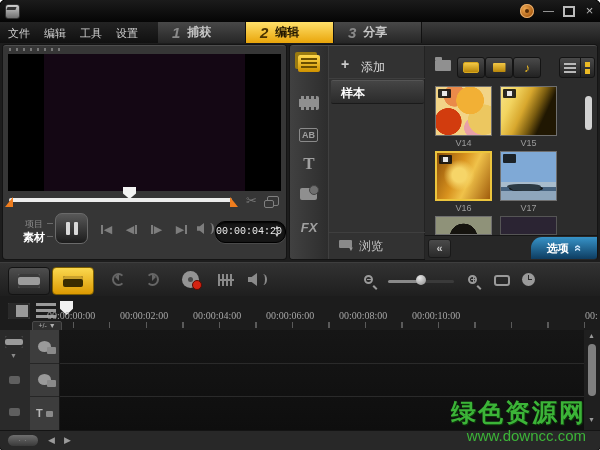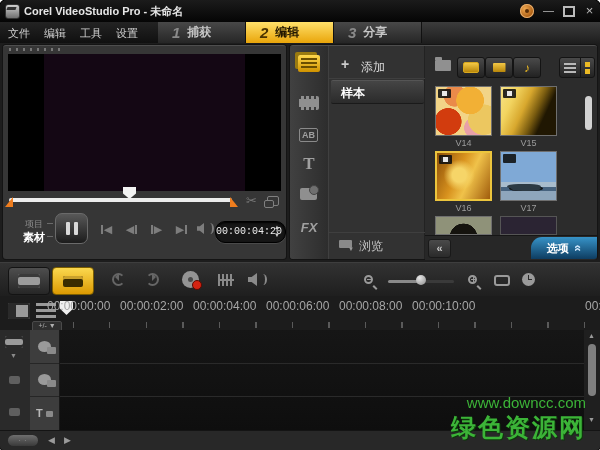--- a/index.html
+++ b/index.html
@@ -169,21 +169,21 @@
   #tl-timebox{left:542px;top:8px;width:54px;height:18px;background:#0e0e0e;border:1px solid #3a3a3a;border-radius:3px;
       font-family:"DejaVu Sans Mono",monospace;font-size:9px;color:#dedede;text-align:center;line-height:18px;}
   
   #ruler{left:0;top:296px;width:600px;height:34px;background:#1c1c1c;border-bottom:1px solid #000;overflow:hidden;}
   #allvis-btn{left:8px;top:7px;width:22px;height:16px;background:#9a9a9a;border-radius:2px;
       box-shadow:inset 0 0 0 2px #2a2a2a,inset 8px 0 0 #2a2a2a;}
   #trackmenu-btn{left:36px;top:7px;width:20px;height:16px;
       background:repeating-linear-gradient(#9a9a9a 0 3px,transparent 3px 6px);}
   #ruler-playhead{left:60px;top:5px;width:13px;height:14px;background:#f0f0f0;
       clip-path:polygon(0 0,100% 0,100% 55%,50% 100%,0 55%);}
-  .ruler-tick-label{top:3px;font-family:Liberation Sans, sans-serif;font-size:12px;color:#a6a6a6;white-space:nowrap;}
+  .ruler-tick-label{top:14px;font-family:Liberation Serif, serif;font-size:10px;color:#a6a6a6;white-space:nowrap;}
   #ticks{left:60px;top:26px;width:540px;height:6px;
       background:repeating-linear-gradient(90deg,#5a5a5a 0 1px,transparent 1px 36.5px);background-position:13px 0;}
   #plusminus-chip{left:32px;top:25px;width:28px;height:9px;background:#2f2f2f;border:1px solid #4a4a4a;border-radius:2px;
       font-size:7px;color:#b0b0b0;text-align:center;line-height:8px;}
   
   #tracks{left:0;top:330px;width:600px;height:100px;background:#121212;}
   #track-colA{left:0;top:0;width:30px;height:100px;background:#2a2a2a;}
   #trkmgr-icon{left:5px;top:6px;width:18px;height:12px;background:#9a9a9a;border-radius:2px;
       box-shadow:inset 0 3px 0 #2a2a2a,inset 0 -3px 0 #2a2a2a;}
   #trkmgr-caret{left:10px;top:22px;font-size:7px;color:#8a8a8a;}
@@ -216,21 +216,20 @@
 </style>
 </head>
 <body>
 
 <div id="app">
 
   <div id="titlebar" class="abs">
     <div id="app-icon" class="abs">
         <i></i>
       </div>
-    <div id="title-text" class="abs">Corel VideoStudio Pro - 未命名</div>
     <div id="reel-icon" class="abs">
         <i></i>
       </div>
     <div id="btn-min" class="abs winbtn">—</div>
     <div id="btn-max" class="abs winbtn"><i></i></div>
     <div id="btn-close" class="abs winbtn">×</div>
   </div>
 
   <div id="menubar" class="abs">
     <div class="abs menu-item" style="left:8px">文件</div>
@@ -481,17 +480,17 @@
     </div>
   </div>
 
   <div id="bottombar" class="abs">
     <div id="hscroll-pill" class="abs">· ·</div>
     <div id="hscroll-left" class="abs hscroll-arrow">◀</div>
     <div id="hscroll-right" class="abs hscroll-arrow">▶</div>
   </div>
 
   <div id="watermark" class="abs">
+    <div id="wm-line1">绿色资源网</div>
     <div id="wm-line2">www.downcc.com</div>
-    <div id="wm-line1">绿色资源网</div>
   </div>
 
 </div>
 
 </body></html>

